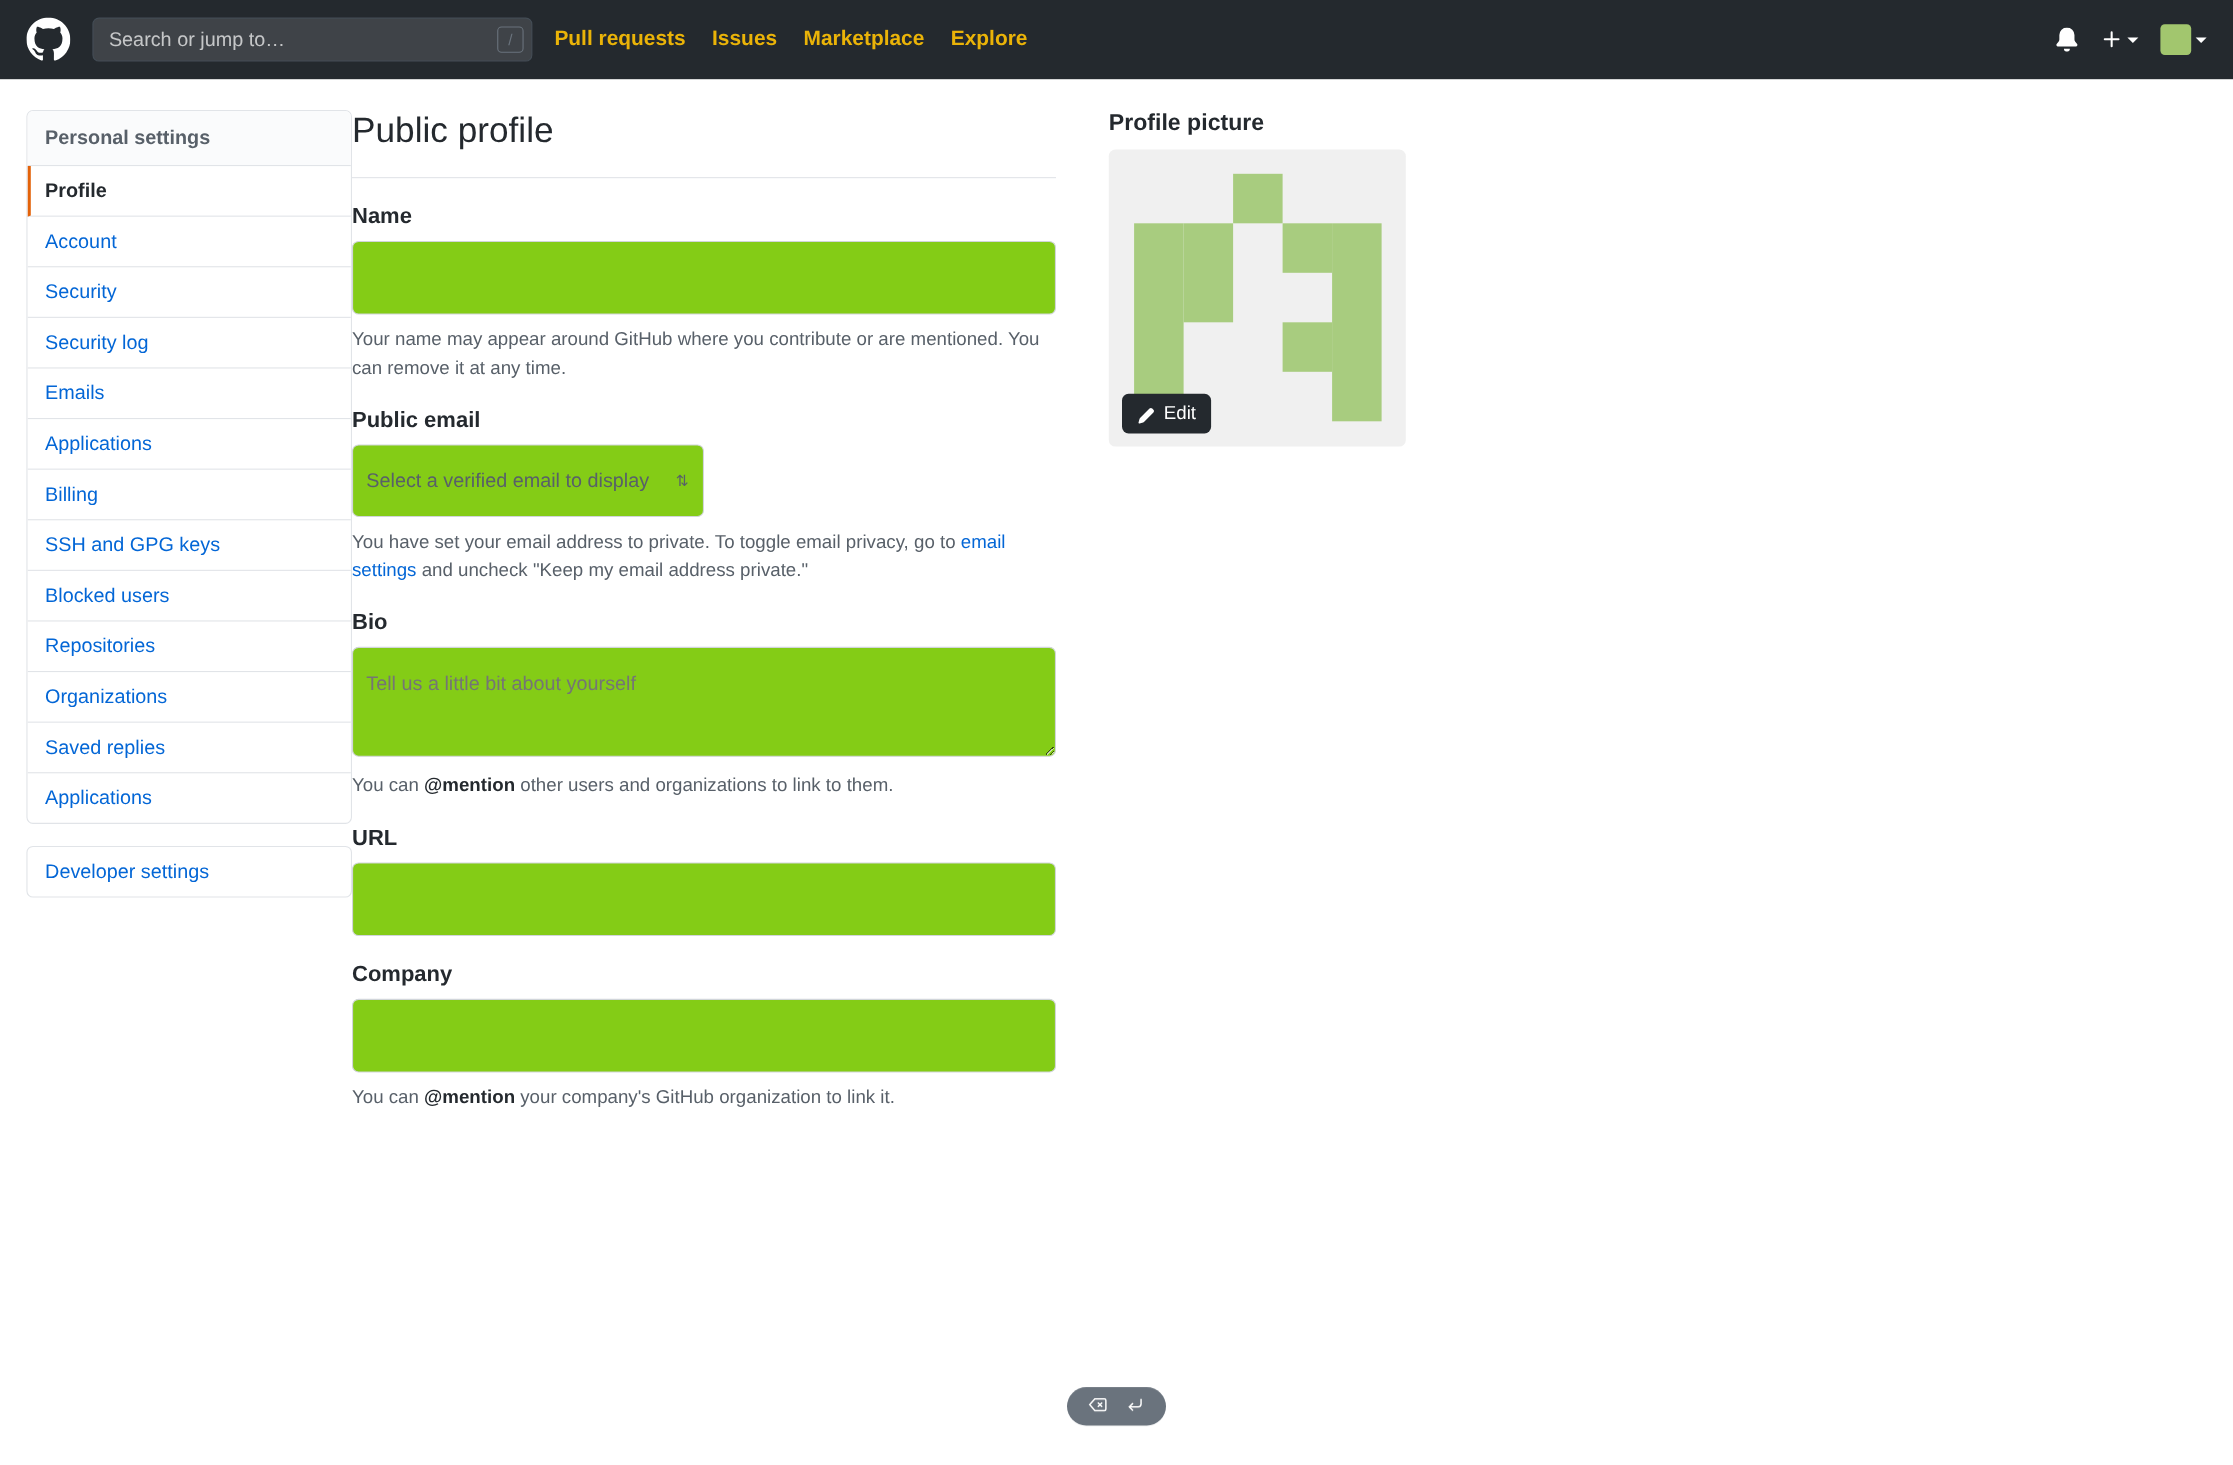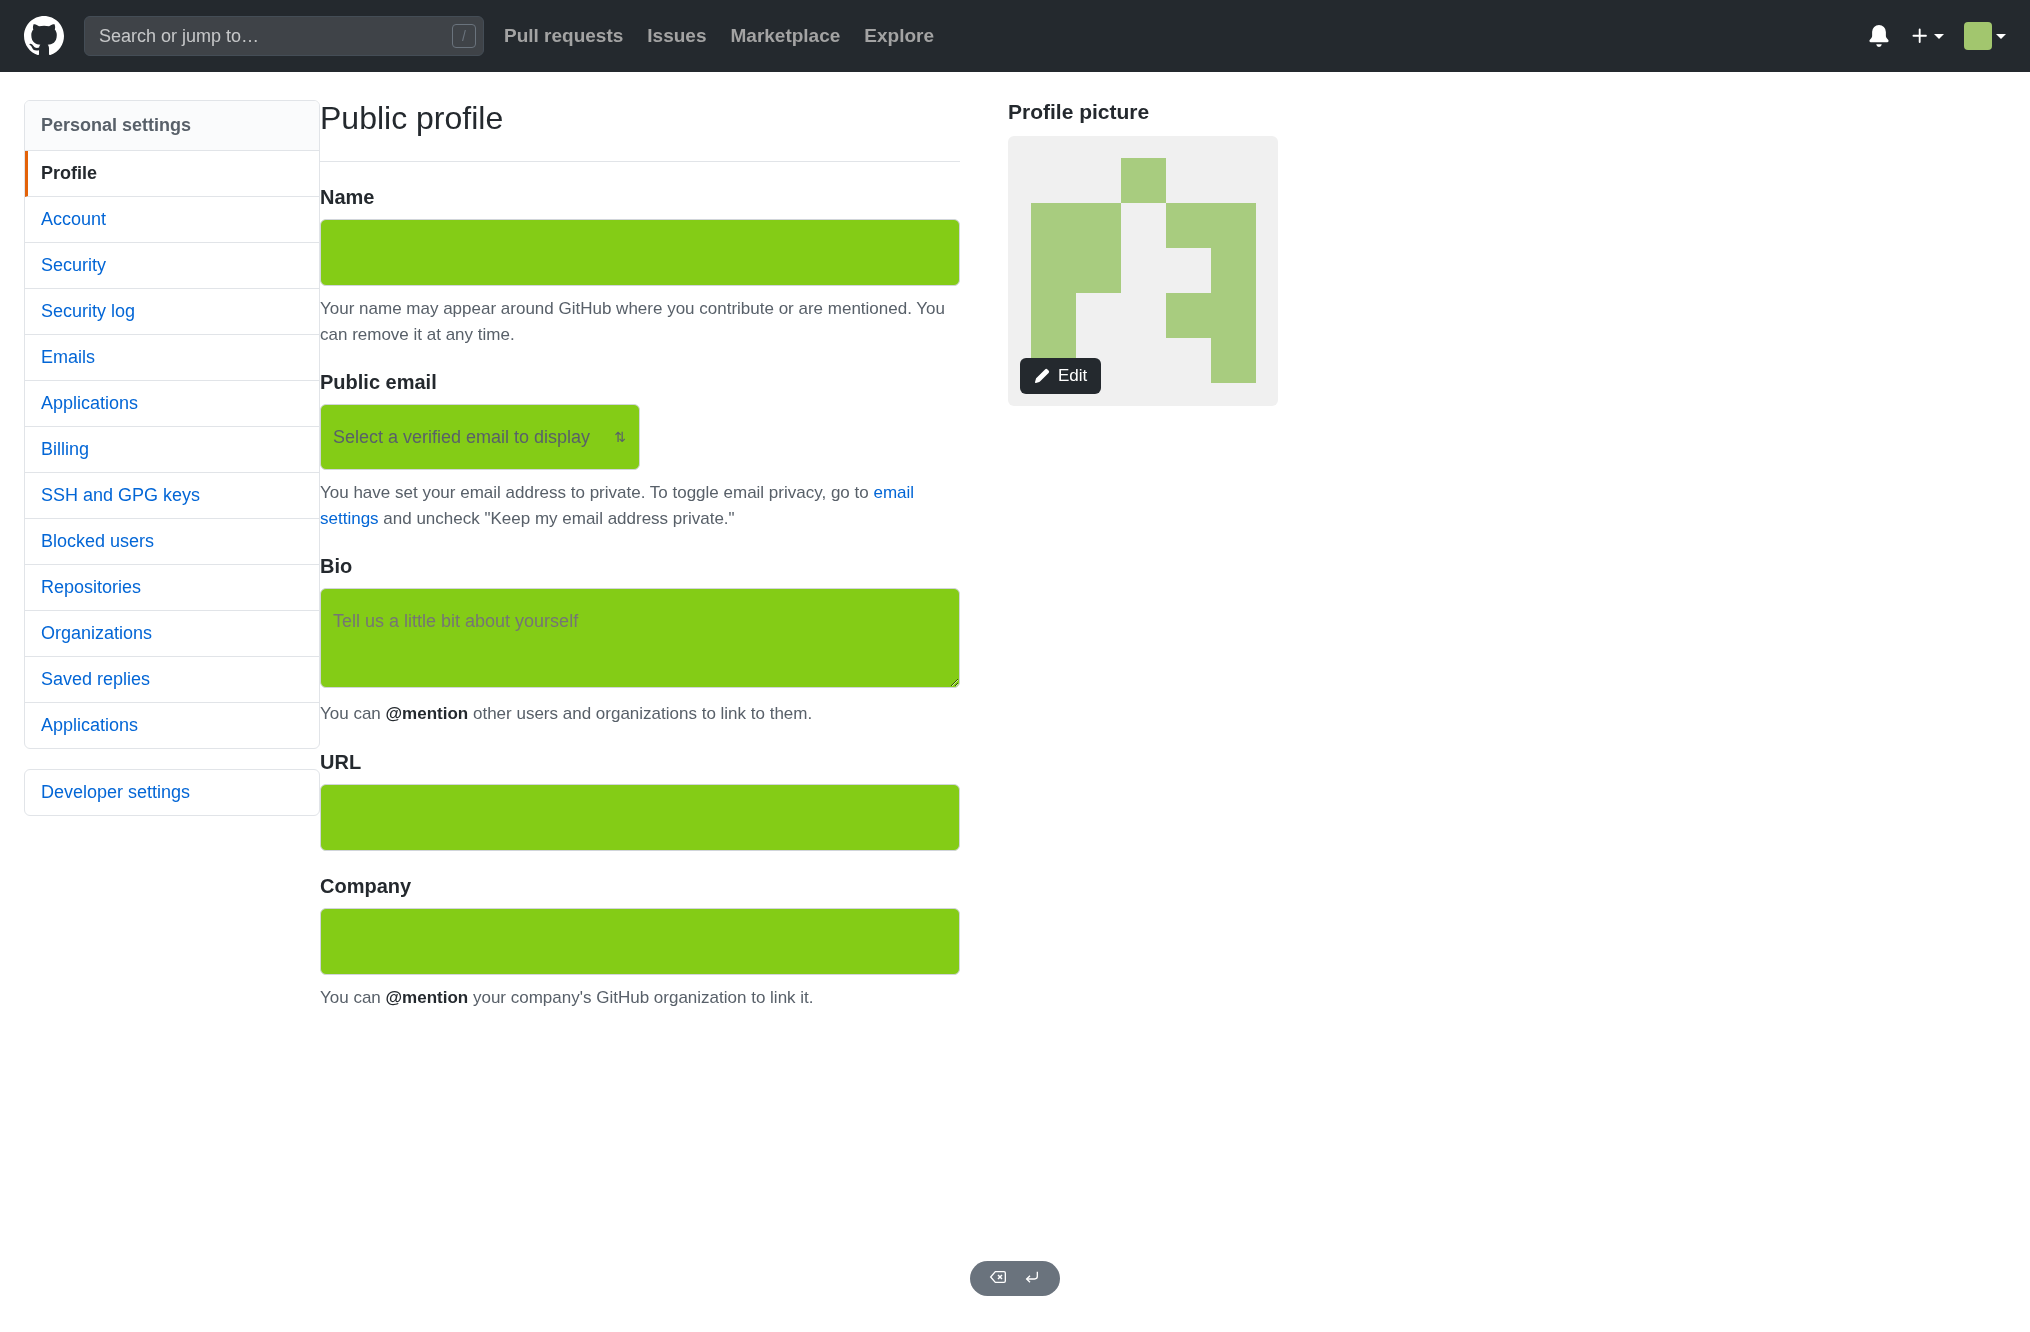--- a/index.html
+++ b/index.html
@@ -44,21 +44,21 @@
   width: 24px; height: 24px;
   border: 1px solid #6a737d;
   border-radius: 4px;
   color: #6a737d;
   font-size: 14px;
   display: flex;
   align-items: center; justify-content: center;
 }
 .nav-links { display: flex; gap: 24px; }
 .nav-link {
-  color: #a3a3a3;
+  color: #eab308;
   font-weight: 600;
   font-size: 19px;
   text-decoration: none;
 }
 .header-spacer { flex: 1; }
 .header-right { display: flex; align-items: center; gap: 20px; color: #fff; }
 .icon-btn { color: #fff; cursor: pointer; display: flex; align-items: center; }
 .avatar {
   width: 28px; height: 28px;
   border-radius: 4px;
@@ -188,21 +188,21 @@
   position: absolute;
   left: 12px; bottom: 12px;
   background: #24292e;
   color: #fff;
   border: none;
   border-radius: 6px;
   padding: 8px 14px;
   font-size: 17px;
   font-weight: 500;
   display: flex;
-  align-items: center;
+  align-items: flex-end;
   gap: 8px;
   cursor: pointer;
 }
 .floating-pill {
   position: fixed;
   left: 50%; bottom: 36px;
   transform: translateX(-50%);
   background: #6a737d;
   border-radius: 999px;
   padding: 8px 18px;

